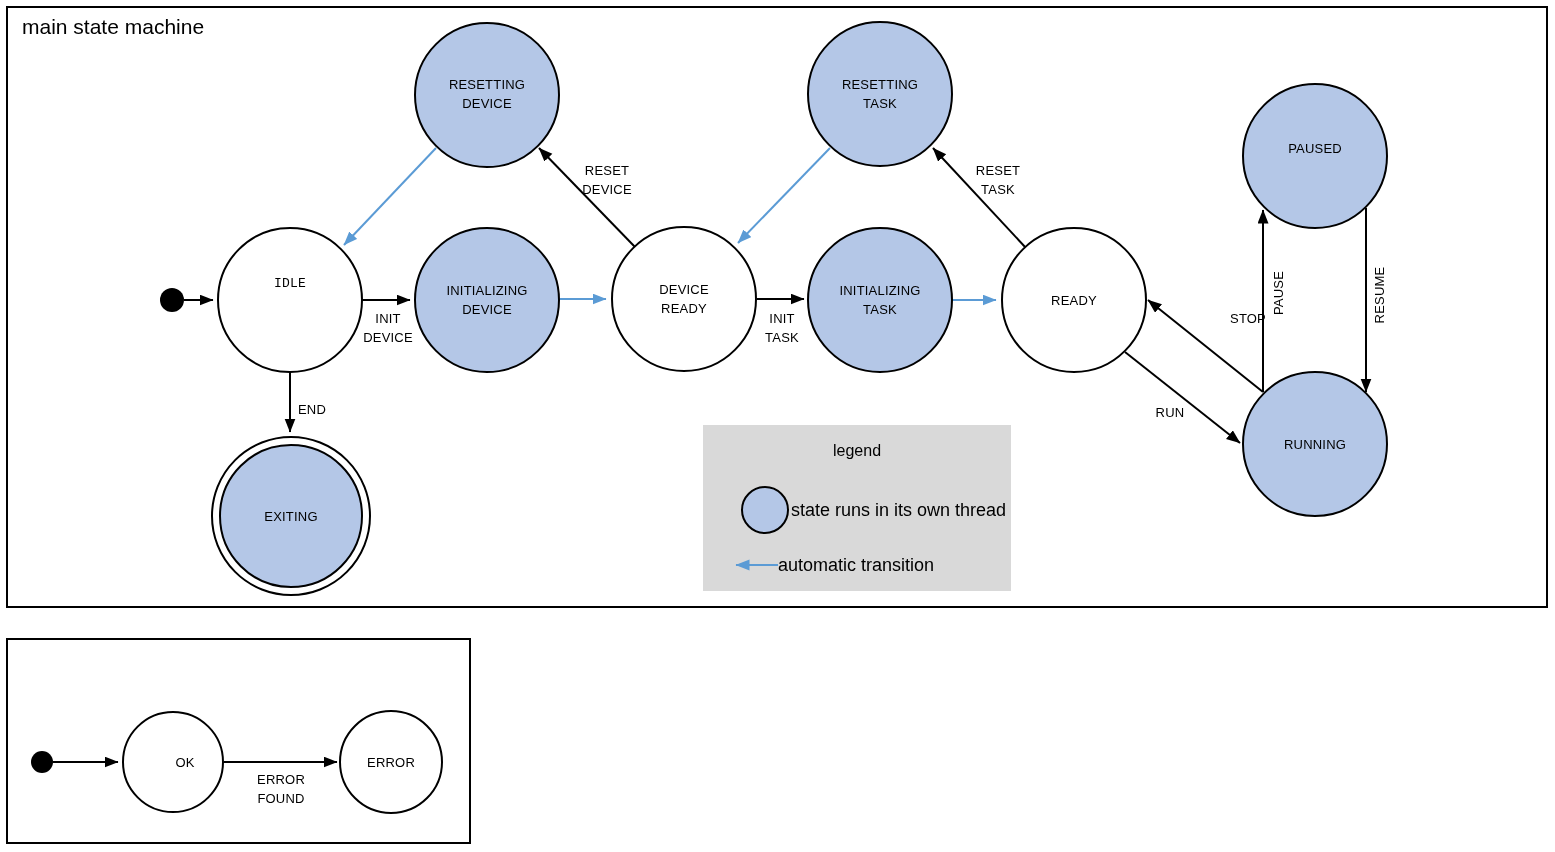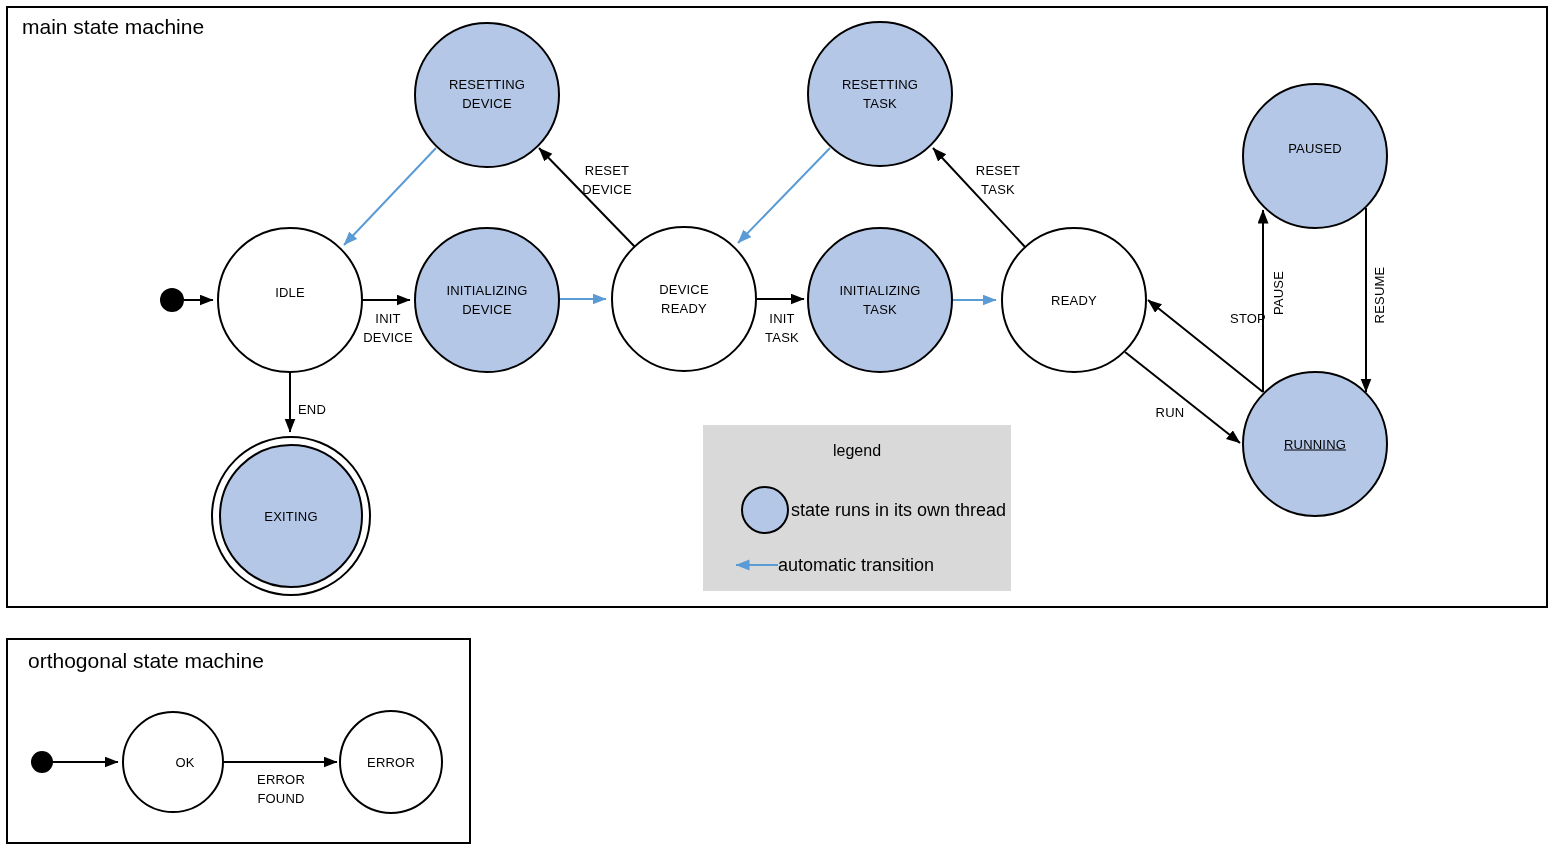--- a/index.html
+++ b/index.html
@@ -84,36 +84,35 @@
     <line class="edge blue" x1="778" y1="565" x2="736" y2="565" marker-end="url(#arrow-blue)"></line>
 
     <circle class="init-dot" cx="42" cy="762" r="11"></circle>
     <line class="edge" x1="53" y1="762" x2="118" y2="762" marker-end="url(#arrow-black)"></line>
     <circle class="state-white" cx="173" cy="762" r="50"></circle>
     <line class="edge" x1="224" y1="762" x2="337" y2="762" marker-end="url(#arrow-black)"></line>
     <circle class="state-white" cx="391" cy="762" r="51"></circle>
   </svg>
 
   <div class="diagram-title" style="left:22px;top:14px;">main state machine</div>
-  <div class="diagram-title" style="left:28px;top:648px;">orthogonal state machine</div>
 
-  <div class="lbl" style="left:290px;top:292px;">IDLE</div>
+  <div class="lbl" style="left:290px;top:283px;font-family:Liberation Mono, monospace;">IDLE</div>
   <div class="lbl" style="left:487px;top:94px;">RESETTING
 DEVICE</div>
   <div class="lbl" style="left:487px;top:300px;">INITIALIZING
 DEVICE</div>
   <div class="lbl" style="left:684px;top:299px;">DEVICE
 READY</div>
   <div class="lbl" style="left:880px;top:94px;">RESETTING
 TASK</div>
   <div class="lbl" style="left:880px;top:300px;">INITIALIZING
 TASK</div>
   <div class="lbl" style="left:1074px;top:300px;">READY</div>
   <div class="lbl" style="left:1315px;top:148px;">PAUSED</div>
-  <div class="lbl" style="left:1315px;top:444px;text-decoration:underline;">RUNNING</div>
+  <div class="lbl" style="left:1315px;top:444px;">RUNNING</div>
   <div class="lbl" style="left:291px;top:516px;">EXITING</div>
 
   <div class="lbl" style="left:388px;top:328px;">INIT
 DEVICE</div>
   <div class="lbl" style="left:607px;top:180px;">RESET
 DEVICE</div>
   <div class="lbl" style="left:782px;top:328px;">INIT
 TASK</div>
   <div class="lbl" style="left:998px;top:180px;">RESET
 TASK</div>

